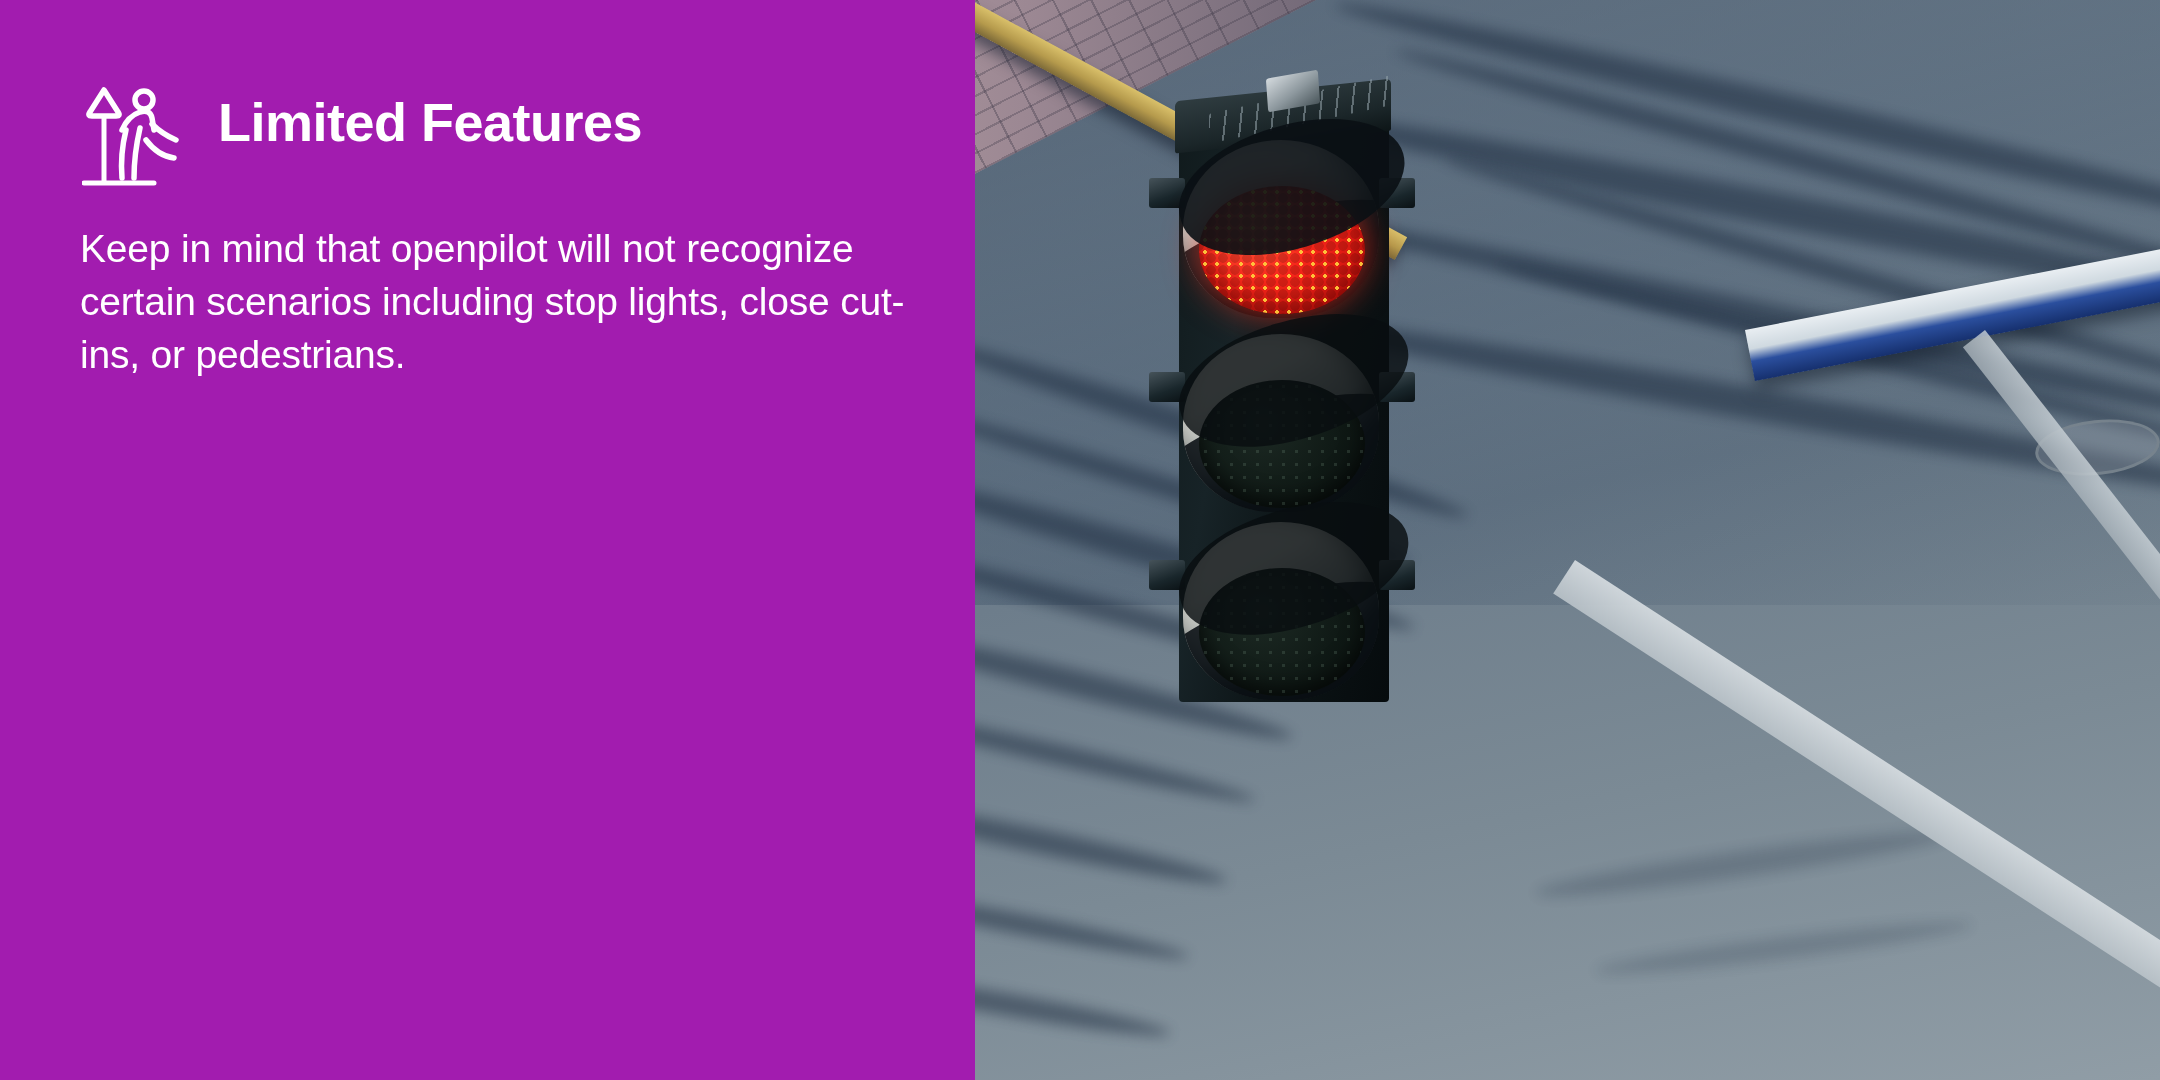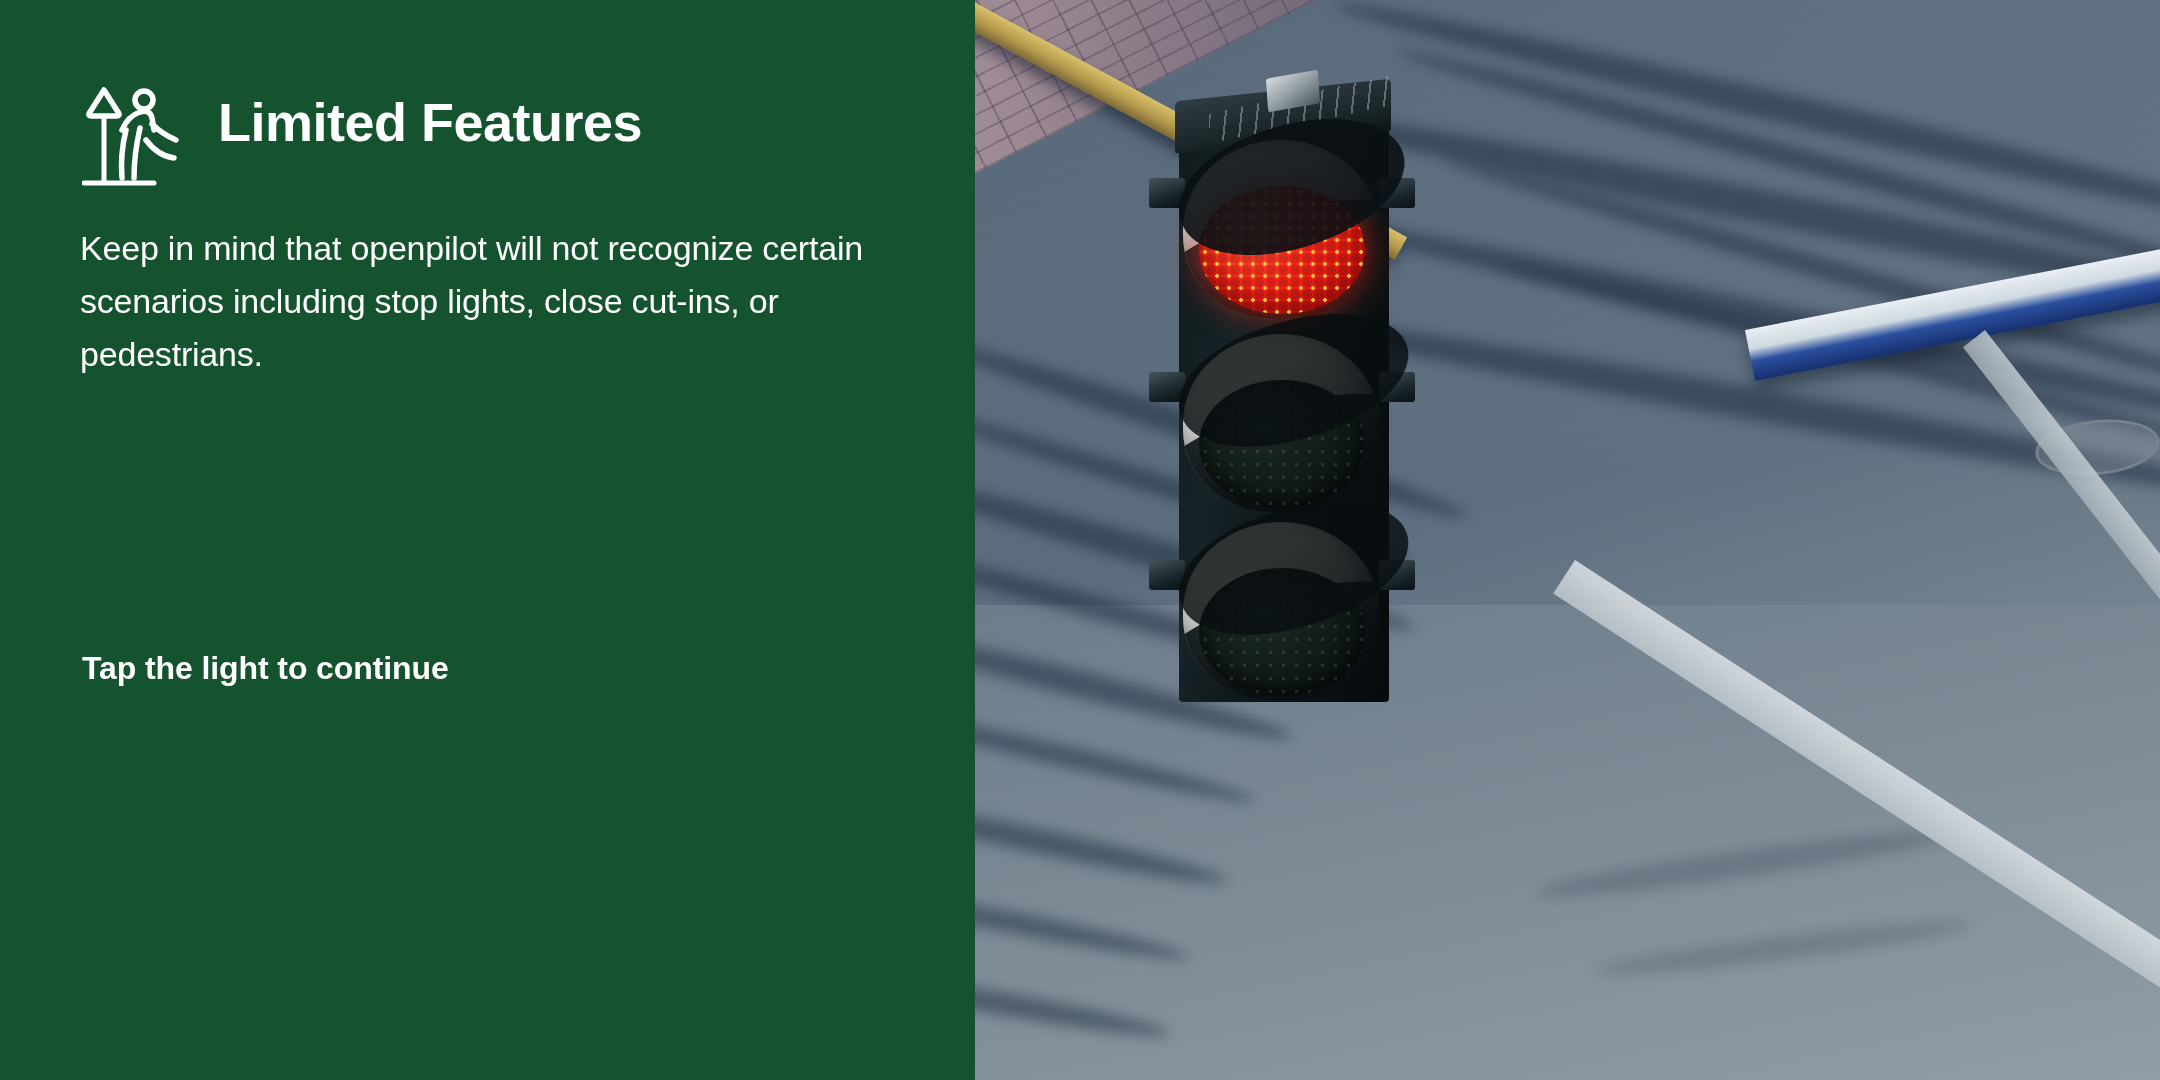--- a/index.html
+++ b/index.html
@@ -8,37 +8,37 @@
   body {
     font-family:"Liberation Sans", sans-serif;
     background:#0d4d56;
   }
   #root { position:relative; width:2160px; height:1080px; display:flex; }
 
   
   .left-panel {
     position:relative;
     width:975px; height:1080px;
-    background:#14532d;
+    background:#a21caf;
     flex:0 0 975px;
   }
 
   .icon-row { position:absolute; left:82px; top:78px; height:112px; display:flex; align-items:flex-end; }
   .ped-icon { width:108px; height:112px; display:block; }
 
   .page-title {
     position:absolute; left:218px; top:95px;
     font-size:54px; font-weight:bold; color:#ffffff;
     letter-spacing:-0.5px; line-height:1.0;
     white-space:nowrap;
   }
 
   .body-block { position:absolute; left:80px; top:222px; width:850px; }
   .body-para {
-    font-size:34px; font-weight:400; color:#ffffff;
+    font-size:39px; font-weight:400; color:#ffffff;
     line-height:53px; letter-spacing:-0.2px;
   }
   .body-para + .body-para { margin-top:40px; }
 
   .cta-text {
     position:absolute; left:82px; top:650px;
     font-size:32px; font-weight:bold; color:#ffffff;
     letter-spacing:-0.1px;
   }
 
@@ -266,21 +266,20 @@
         <path d="M64 62 Q76 78 92 80" stroke="#ffffff" stroke-width="5.5" stroke-linecap="round" fill="none"></path>
       </svg>
     </div>
 
     <h1 class="page-title">Limited Features</h1>
 
     <div class="body-block">
       <p class="body-para">Keep in mind that openpilot will not recognize certain scenarios including stop lights, close cut-ins, or pedestrians.</p>
     </div>
 
-    <div class="cta-text">Tap the light to continue</div>
   </section>
 
   <section class="photo-panel">
     <div class="asphalt"></div>
     <div class="asphalt-cool"></div>
 
     <div class="shadows">
       <span style="left:360px;  top:-10px;  width:1000px; height:30px; transform:rotate(13deg);"></span>
       <span style="left:420px;  top:40px;   width:950px;  height:22px; transform:rotate(15deg);"></span>
       <span style="left:300px;  top:95px;   width:1050px; height:34px; transform:rotate(11deg);"></span>

